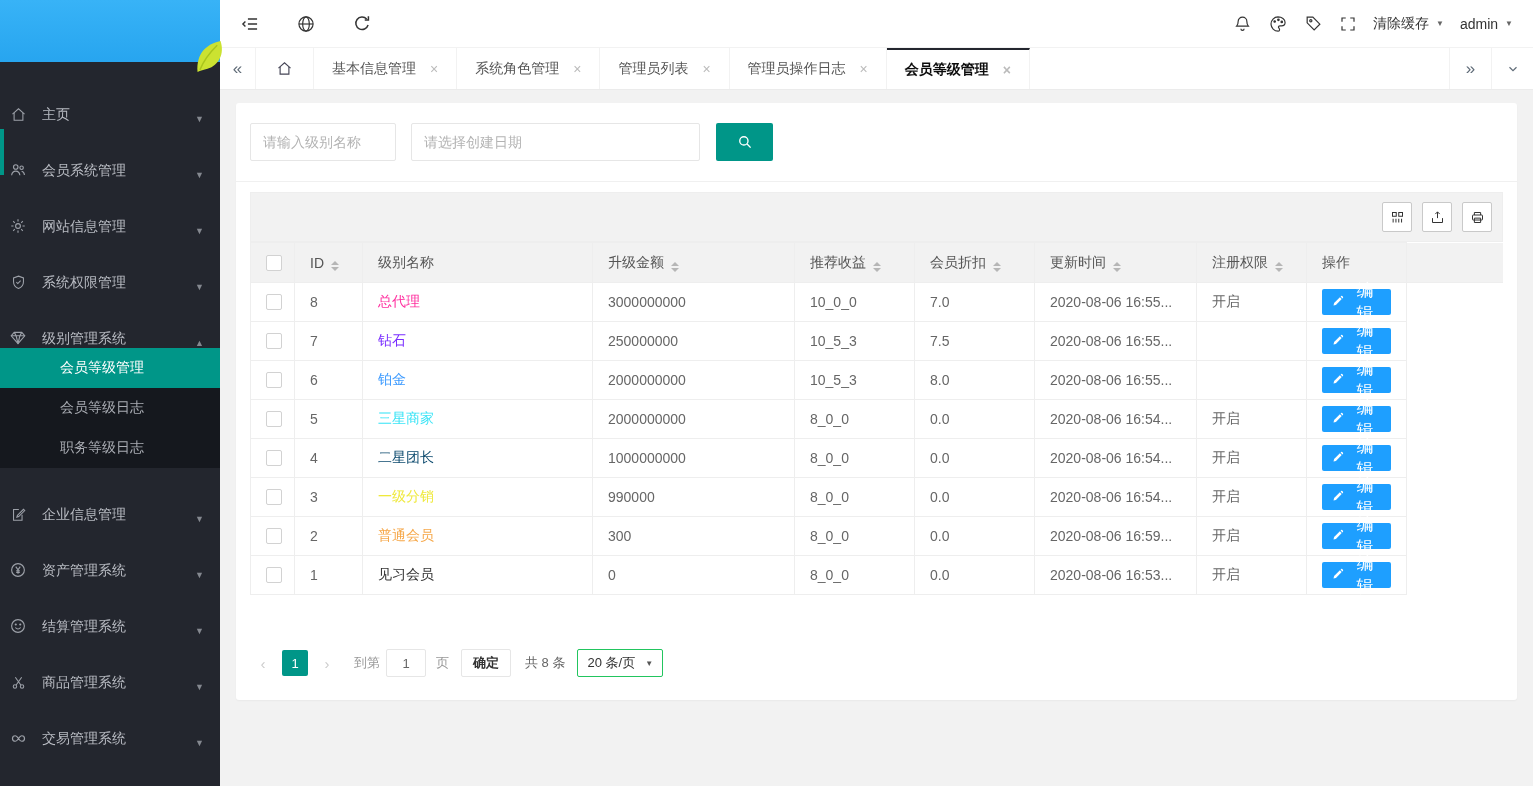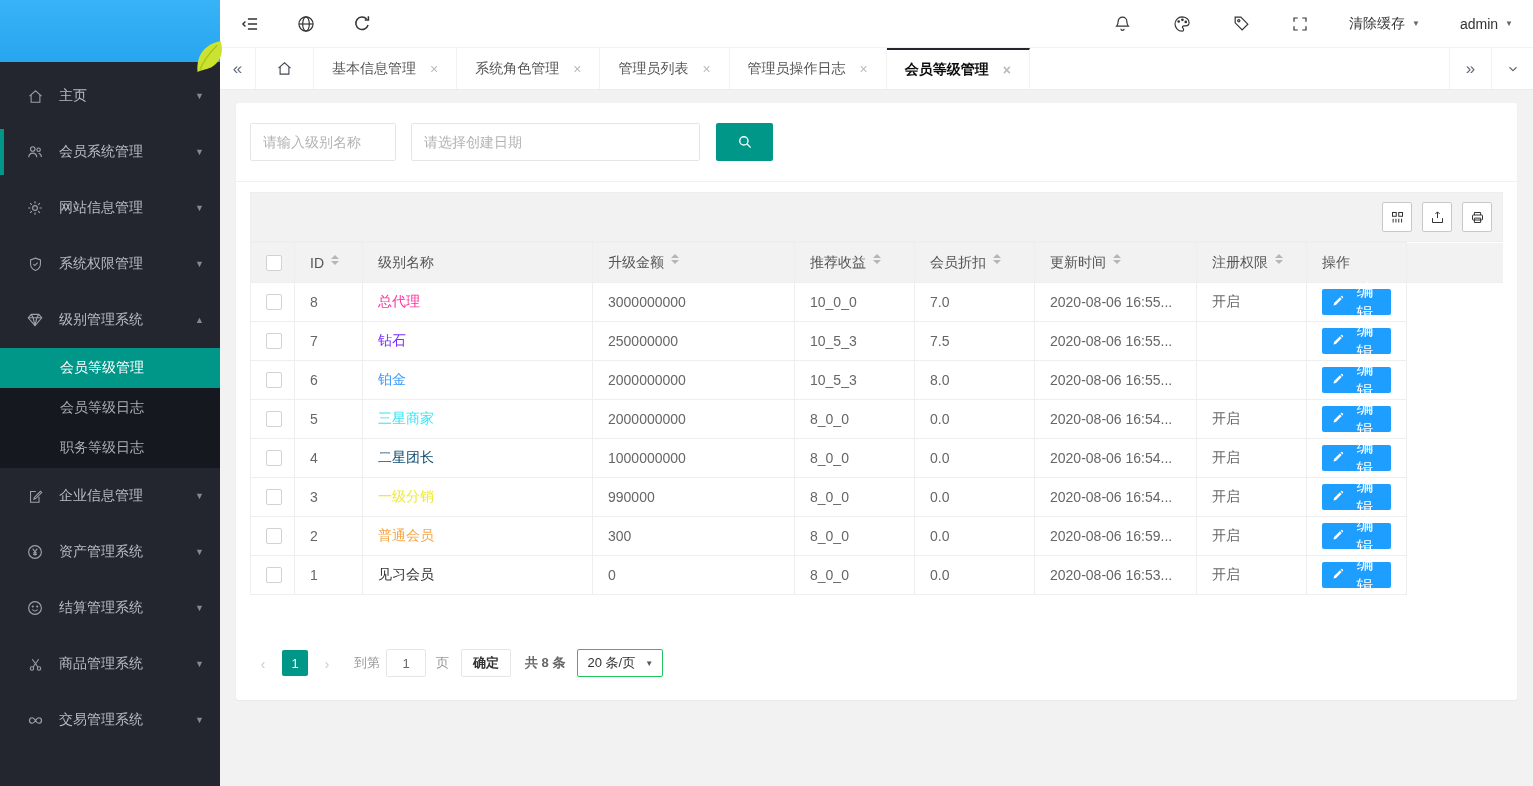--- a/index.html
+++ b/index.html
@@ -5,34 +5,34 @@
   * { margin:0; padding:0; box-sizing:border-box; }
   html,body { width:1533px; height:786px; overflow:hidden; background:#f2f2f2;
               font-family:"Liberation Sans", sans-serif; }
   .app { position:relative; width:1533px; height:786px; }
 
   
   .sidebar { position:absolute; left:0; top:0; bottom:0; width:220px; background:#23262e; z-index:30; }
   .logo { position:relative; height:62px; background:linear-gradient(180deg,#38b3f7,#27a5ef); }
   .leaf { position:absolute; right:-8px; bottom:-10px; z-index:40; transform:rotate(-18deg); }
   .menu { padding-top:6px; }
-  .m-item { position:relative; height:56px; display:flex; align-items:center; padding-left:25px;
+  .m-item { position:relative; height:56px; display:flex; align-items:flex-end; padding-left:8px;
             color:#b9bcc3; font-size:14px; cursor:pointer; }
   .m-item .micon { width:20px; height:20px; margin-right:14px; color:#9da1a9; display:flex; align-items:center; justify-content:center; }
   .m-item .arrow { position:absolute; right:16px; font-size:9px; color:#84888f; }
   .m-item.has-bar::before { content:''; position:absolute; left:0; top:5px; bottom:5px; width:4px; background:#009688; }
   .submenu { background:#15181e; }
   .s-item { height:40px; display:flex; align-items:center; padding-left:60px; color:#a9acb3; font-size:14px; cursor:pointer; }
   .s-item.active { background:#009688; color:#fff; }
 
   
   .topbar { position:absolute; left:220px; top:0; right:0; height:48px; background:#fff;
             border-bottom:1px solid #f2f2f2; display:flex; align-items:center; padding:0 20px; z-index:20; }
   .tb-left { display:flex; align-items:center; gap:36px; }
-  .tb-right { margin-left:auto; display:flex; align-items:center; gap:40px; }
+  .tb-right { margin-left:auto; display:flex; align-items:center; gap:16px; }
   .icon-btn { display:flex; align-items:center; justify-content:center; color:#333; cursor:pointer; background:none; border:none; }
   .tb-text { display:flex; align-items:center; gap:7px; font-size:14px; color:#333; cursor:pointer; }
   .tb-caret { font-size:8px; color:#666; }
 
   
   .tabbar { position:absolute; left:220px; top:48px; right:0; height:42px; background:#fff;
             border-bottom:1px solid #ebebeb; display:flex; align-items:stretch; z-index:10; }
   .tbtn { width:36px; display:flex; align-items:center; justify-content:center; font-size:17px;
           color:#5f6b77; border-right:1px solid #f2f2f2; cursor:pointer; background:#fff; border-top:0; border-bottom:0; border-left:0; }
   .tbtn.rt { border-right:none; border-left:1px solid #f2f2f2; width:42px; }
@@ -62,41 +62,41 @@
               display:flex; align-items:center; justify-content:center; color:#333; cursor:pointer; }
 
   table.grid { width:calc(100% - 28px); margin:0 14px; border-collapse:collapse; table-layout:fixed; }
   .grid th { background:#f2f2f2; height:40px; font-weight:normal; text-align:left; font-size:14px; color:#555;
              padding:0 15px; border:1px solid #eee; }
   .grid th.filler { border-left:none; border-right:none; border-top:none; }
   .grid td { height:39px; font-size:14px; color:#666; padding:0 15px; border:1px solid #eee; background:#fff; }
   .grid td.filler { border:none; }
   .cb-col { text-align:center; }
   .cbx { width:16px; height:16px; border:1px solid #d2d2d2; border-radius:2px; background:#fff; margin:0 auto; cursor:pointer; }
-  .th-flex { display:inline-flex; align-items:flex-start; }
+  .th-flex { display:inline-flex; align-items:flex-end; }
   .sort { display:inline-flex; flex-direction:column; gap:2px; margin-left:7px; cursor:pointer; }
   .sort i { width:0; height:0; border-left:4px solid transparent; border-right:4px solid transparent; }
   .sort .up { border-bottom:4px solid #b6b6b6; }
   .sort .dn { border-top:4px solid #b6b6b6; }
   .name-link { cursor:pointer; }
   .edit-btn { display:inline-flex; align-items:center; gap:5px; height:26px; padding:0 10px; background:#1e9fff;
               color:#fff; border:none; border-radius:2px; font-size:17px; cursor:pointer; }
 
   .pager { display:flex; align-items:center; margin:54px 14px 0; font-size:13px; color:#666; }
   .pg-arrow { width:26px; height:26px; display:flex; align-items:center; justify-content:center; color:#ccc;
               font-size:15px; cursor:pointer; }
   .pg-cur { width:26px; height:26px; display:flex; align-items:center; justify-content:center; background:#009688;
             color:#fff; border-radius:2px; margin:0 6px; cursor:pointer; }
   .pg-text { color:#999; margin:0 6px 0 14px;text-align:center; }
   .goto-input { width:40px; height:28px; border:1px solid #e6e6e6; border-radius:2px; text-align:center;
                 font-size:13px; color:#666; outline:none; }
   .pg-page { margin:0 12px 0 10px; color:#999; }
   .confirm-btn { height:28px; padding:0 11px; background:#fff; border:1px solid #e6e6e6; border-radius:2px;
                  font-size:13px; color:#333; font-weight:bold; cursor:pointer; }
-  .pg-total { margin:0 12px 0 14px; color:#666;font-weight:bold; }
+  .pg-total { margin:0 12px 0 14px; color:#666; }
   .size-select { height:28px; border:1px solid #22c55e; border-radius:2px; padding:0 9px; display:flex;
                  align-items:center; gap:10px; color:#333; cursor:pointer; background:#fff; font-size:13px; }
   .size-caret { font-size:8px; color:#555; }
 </style>
 </head>
 <body>
 
 <div class="app">
 
   <aside class="sidebar">

